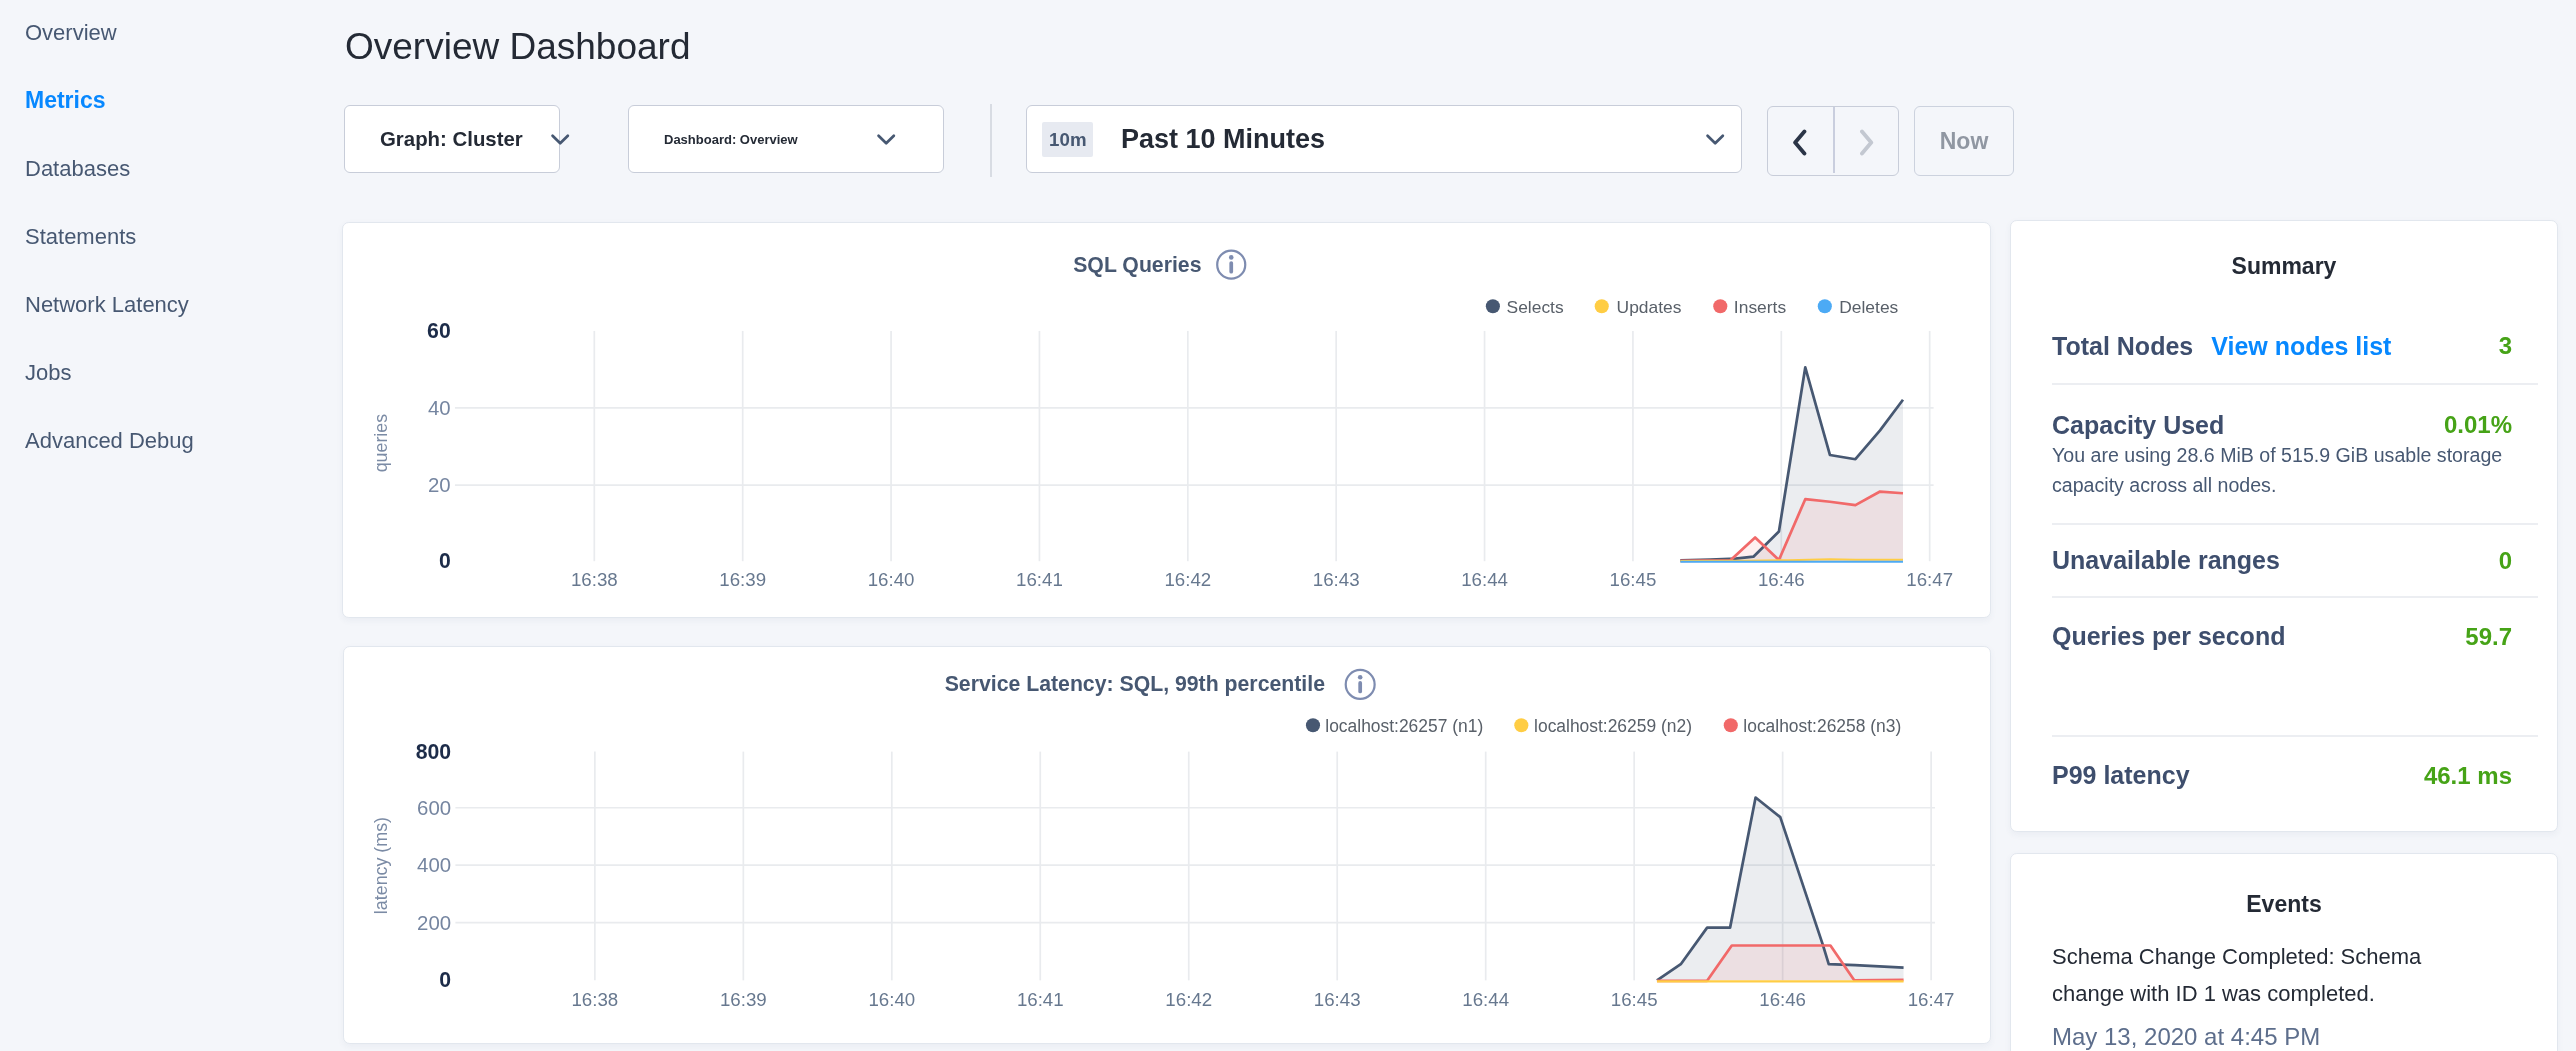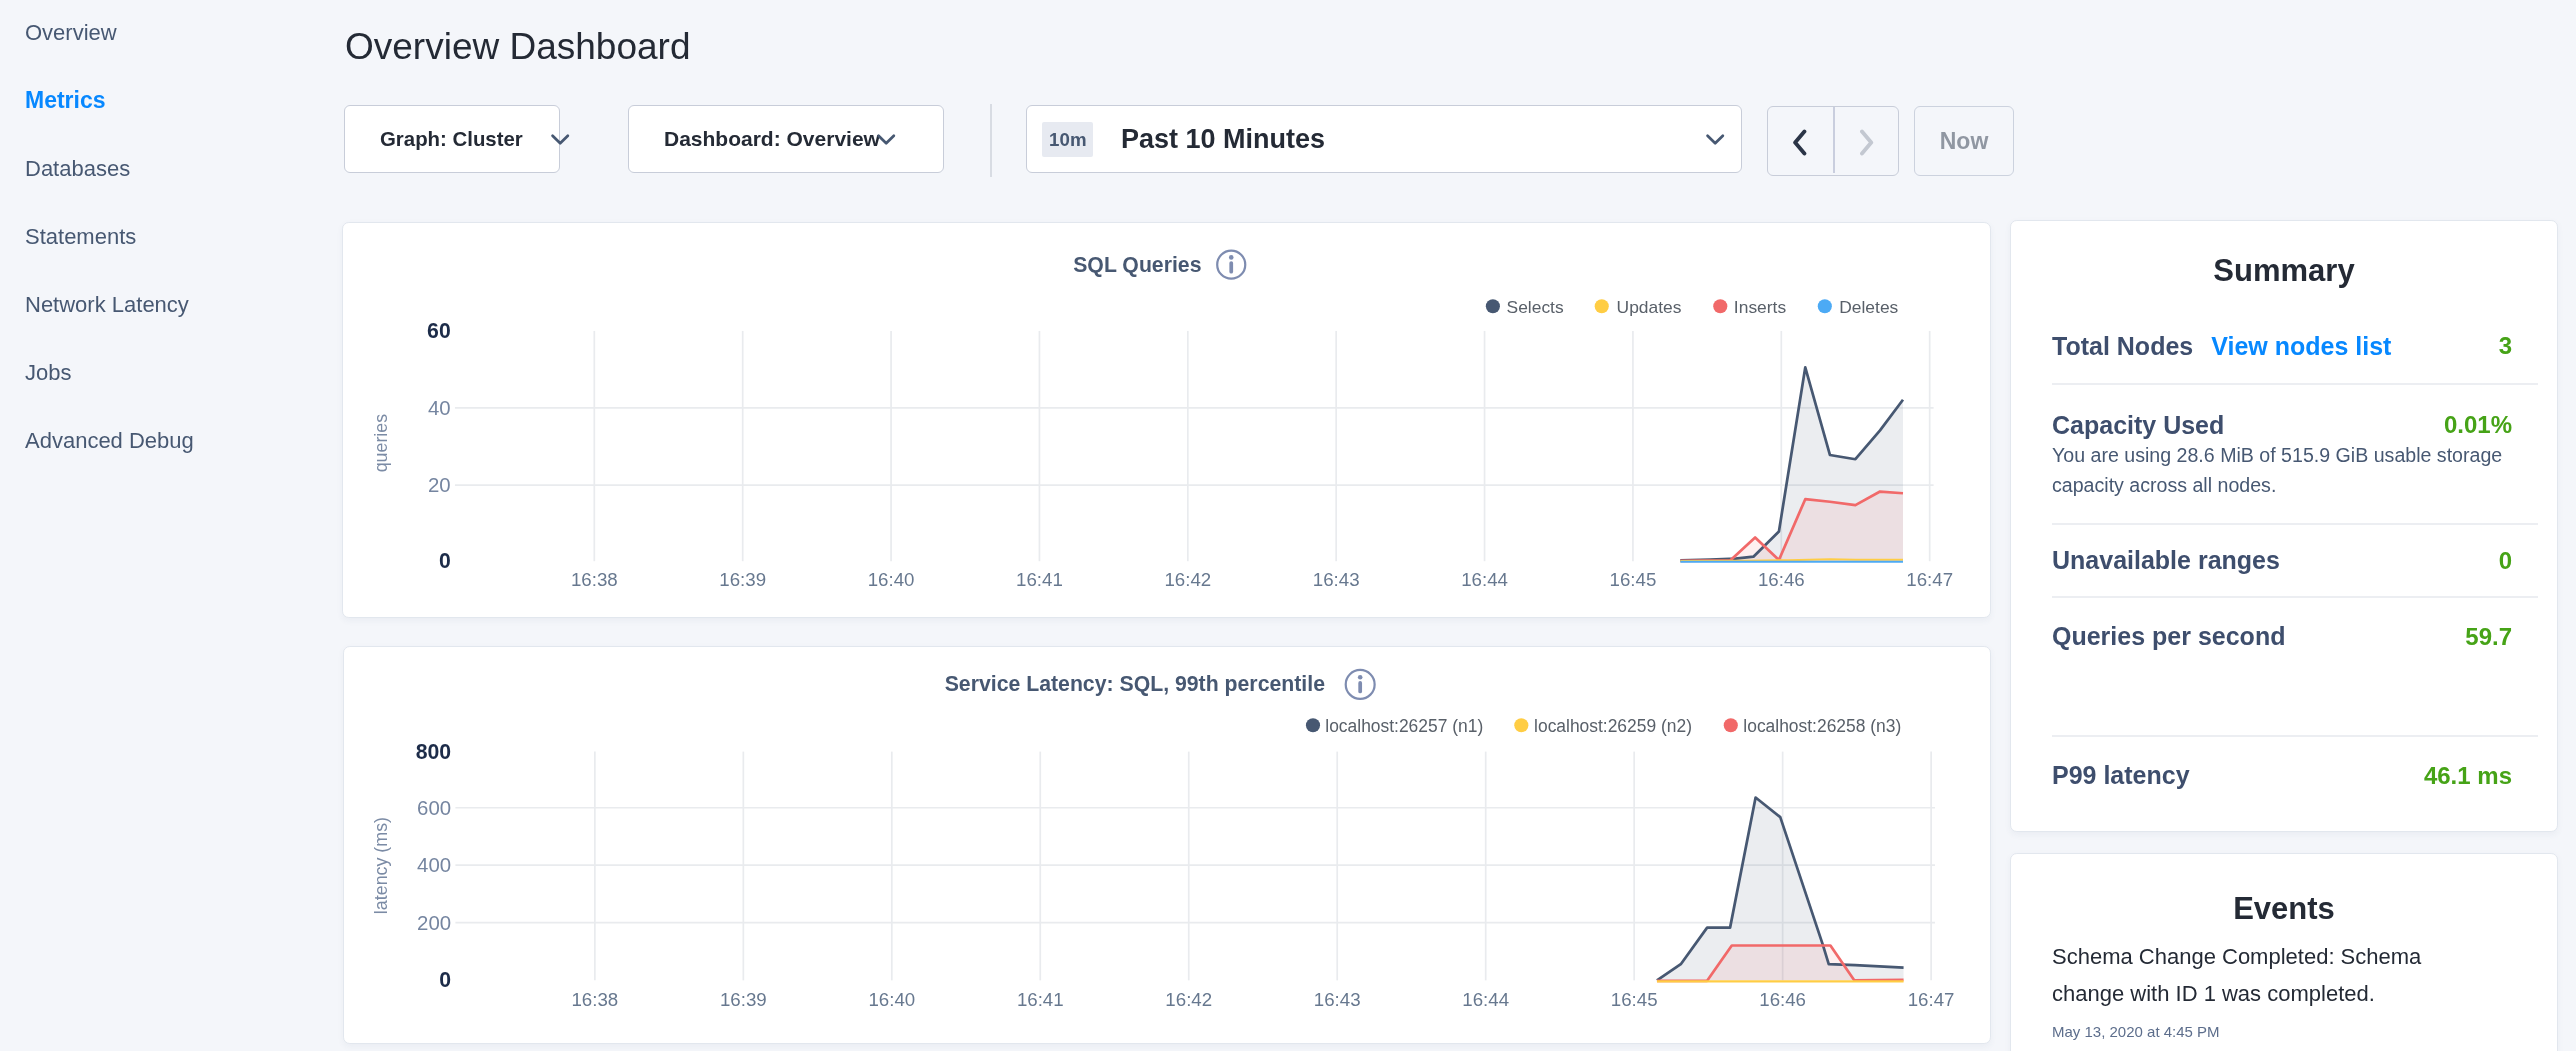--- a/index.html
+++ b/index.html
@@ -6,48 +6,48 @@
 .nav { position:absolute; font-size:22px; color:#475872; }
 .nav.act { color:#0788ff; font-weight:700; font-size:23px;text-align:center; }
 .ttl { position:absolute; left:345px; top:26px; font-size:37px; color:#242a35; }
 .box { position:absolute; background:#ffffff; border:1.7px solid #c8cdd9; border-radius:6px; }
 .boxtxt { position:absolute; top:50%; transform:translateY(-50%); font-weight:700; color:#242a35; white-space:nowrap; }
 .chev { position:absolute; top:50%; transform:translateY(-46%); line-height:0; }
 .badge { position:absolute; left:15.3px; top:16px; width:51px; height:35px; background:#e7eaf1; border-radius:2px;
   font-size:18.7px; font-weight:700; color:#475872; text-align:center; line-height:35px; }
 .card { position:absolute; background:#ffffff; border:1.7px solid #e2e7ee; border-radius:6.8px; box-shadow:0 2.6px 6.8px rgba(56,76,108,0.05); }
 .panel { position:absolute; background:#ffffff; border:1.7px solid #e2e7ee; border-radius:6.8px; box-shadow:0 2.6px 6.8px rgba(56,76,108,0.05); }
-.ptitle { position:absolute; width:100%; text-align:center; font-size:31px; font-weight:700; color:#242a35; }
+.ptitle { position:absolute; width:100%; text-align:center; font-size:23px; font-weight:700; color:#242a35; }
 .shead { position:absolute; font-size:25px; font-weight:700; color:#3e4e6d; white-space:nowrap; }
 .slink { font-size:25px; font-weight:700; color:#0788ff; margin-left:18px; }
 .sval { position:absolute; right:45px; font-size:24px; font-weight:700; color:#46a317; }
 .sdesc { position:absolute; font-size:19.6px; line-height:30px; color:#475872; }
 .sdiv { position:absolute; left:41px; width:486px; height:1.7px; background:#eceef2; }
 .emsg { position:absolute; font-size:22px; line-height:37px; color:#242a35; }
-.edate { position:absolute; font-size:15px; color:#5d6e8c; }
+.edate { position:absolute; font-size:24px; color:#5d6e8c; }
 svg text { font-family:"Liberation Sans", sans-serif; }
 </style></head>
 <body>
 <div class="nav" style="left:25px;top:17px;line-height:31px;">Overview</div>
 <div class="nav act" style="left:25px;top:85px;line-height:31px;">Metrics</div>
 <div class="nav" style="left:25px;top:153px;line-height:31px;">Databases</div>
 <div class="nav" style="left:25px;top:221px;line-height:31px;">Statements</div>
 <div class="nav" style="left:25px;top:289px;line-height:31px;">Network Latency</div>
 <div class="nav" style="left:25px;top:357px;line-height:31px;">Jobs</div>
 <div class="nav" style="left:25px;top:425px;line-height:31px;">Advanced Debug</div>
 
 <div class="ttl">Overview Dashboard</div>
 <div class="box" style="left:344px;top:105px;width:216px;height:68px;">
   <span class="boxtxt" style="left:35px;font-size:20.4px;">Graph: Cluster</span>
   <span class="chev" style="left:205px;"><svg width="20.4" height="12.8" viewBox="0 0 24 15">
         <path d="M3 3 L12 12 L21 3" fill="none" stroke="#475872" stroke-width="3.2" stroke-linecap="round" stroke-linejoin="round"></path>
       </svg></span>
 </div>
 <div class="box" style="left:628px;top:105px;width:316px;height:68px;">
-  <span class="boxtxt" style="left:35px;font-size:21px;">Dashboard: Overview</span>
+  <span class="boxtxt" style="left:35px;font-size:13px;">Dashboard: Overview</span>
   <span class="chev" style="left:247px;"><svg width="20.4" height="12.8" viewBox="0 0 24 15">
         <path d="M3 3 L12 12 L21 3" fill="none" stroke="#475872" stroke-width="3.2" stroke-linecap="round" stroke-linejoin="round"></path>
       </svg></span>
 </div>
 <div style="position:absolute;left:990px;top:104px;width:1.7px;height:73px;background:#d8dce3;"></div>
 <div class="box" style="left:1026px;top:105px;width:716px;height:68px;">
   <span class="badge">10m</span>
   <span class="boxtxt" style="left:94px;font-size:27px;">Past 10 Minutes</span>
   <span class="chev" style="left:678px;"><svg width="20.4" height="12.8" viewBox="0 0 24 15">
         <path d="M3 3 L12 12 L21 3" fill="none" stroke="#475872" stroke-width="3.2" stroke-linecap="round" stroke-linejoin="round"></path>

